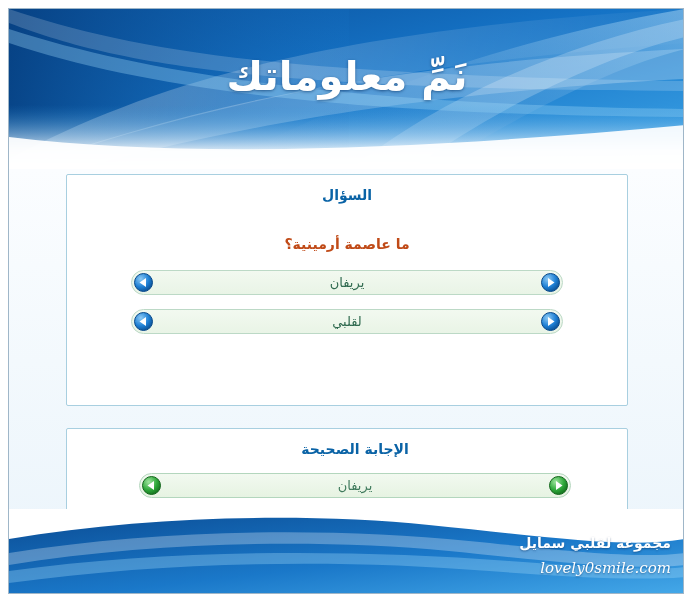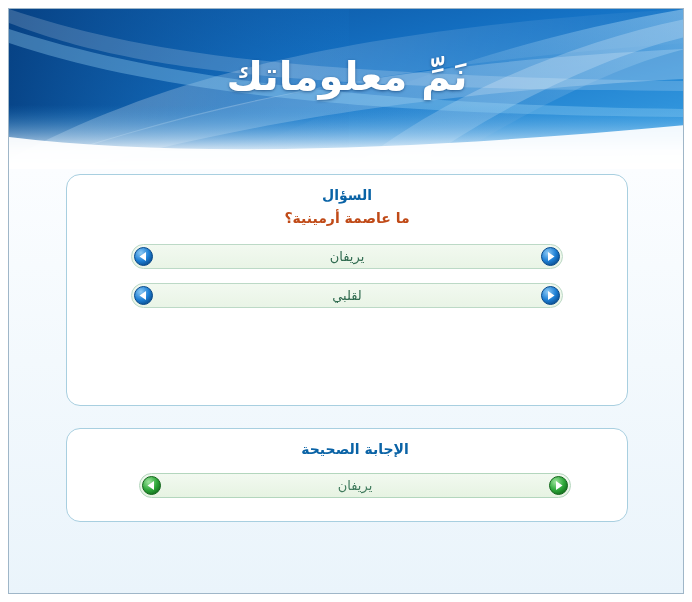--- a/index.html
+++ b/index.html
@@ -79,21 +79,21 @@
     letter-spacing: 1px;
     direction: ltr;
     pointer-events: none;
     user-select: none;
   }
   
   .panel {
     position: absolute;
     background: #ffffff;
     border: 1px solid #a8cfe0;
-    border-radius: 14px;
+    border-radius: 2px;
     box-sizing: border-box;
   }
   .panel-question {
     left: 57px;
     top: 165px;
     width: 562px;
     height: 232px;
   }
   .panel-answer {
     left: 57px;
@@ -109,21 +109,21 @@
     font-weight: bold;
     direction: rtl;
     margin-top: 12px;
   }
   .question-text {
     text-align: center;
     color: #c04a17;
     font-size: 14px;
     font-weight: bold;
     direction: rtl;
-    margin-top: 7px;
+    margin-top: 33px;
   }
   
   .options {
     margin-top: 18px;
   }
   .option-row {
     position: relative;
     width: 432px;
     height: 25px;
     margin: 0 auto 14px auto;
@@ -320,15 +320,32 @@
         <div class="answer-label">يريفان</div>
         <span class="bullet bullet-left">
           <svg width="19" height="19" viewBox="0 0 19 19" xmlns="http://www.w3.org/2000/svg">
             <circle cx="9.5" cy="9.5" r="9" fill="url(#gg1)" stroke="#15661d" stroke-width="1"></circle>
             <polygon points="12,5 5.5,9.5 12,14" fill="#ffffff"></polygon>
           </svg>
         </span>
       </div>
     </div>
 
+    <div class="footer">
+      <svg width="676" height="86" viewBox="0 0 676 86" xmlns="http://www.w3.org/2000/svg">
+        <defs>
+          <linearGradient id="fGrad" x1="0" y1="0" x2="1" y2="1">
+            <stop offset="0%" stop-color="#0b4e96"></stop>
+            <stop offset="55%" stop-color="#1a78c9"></stop>
+            <stop offset="100%" stop-color="#45a9e9"></stop>
+          </linearGradient>
+        </defs>
+        <rect x="0" y="0" width="676" height="86" fill="#ffffff"></rect>
+        <path d="M0,30 C140,6 300,4 420,16 C540,28 620,40 676,30 L676,86 L0,86 Z" fill="url(#fGrad)"></path>
+        <path d="M0,44 C150,20 320,18 460,32 C560,42 630,50 676,44 L676,56 C620,62 540,52 440,42 C310,30 150,32 0,56 Z" fill="#ffffff" opacity="0.28"></path>
+        <path d="M0,62 C160,40 340,40 500,52 C580,58 640,62 676,58 L676,68 C630,72 560,68 480,62 C330,50 160,52 0,74 Z" fill="#9ed6f6" opacity="0.35"></path>
+      </svg>
+      <div class="footer-text">مجموعة لقلبي سمايل</div>
+      <div class="footer-site">lovely0smile.com</div>
+    </div>
 
   </div>
 </div>
 
 </body></html>

